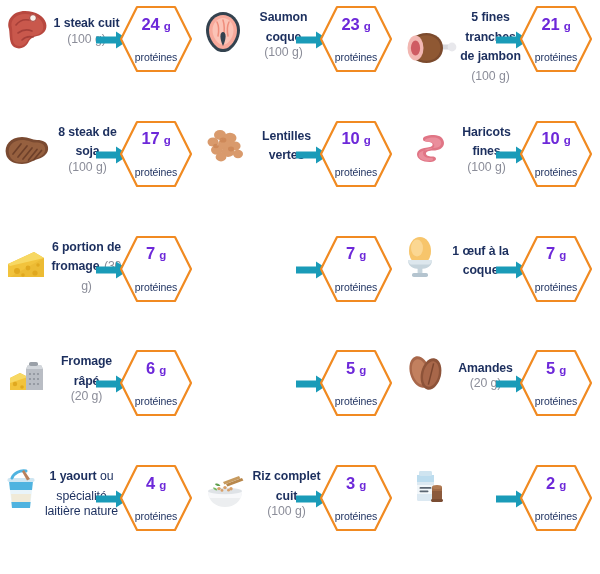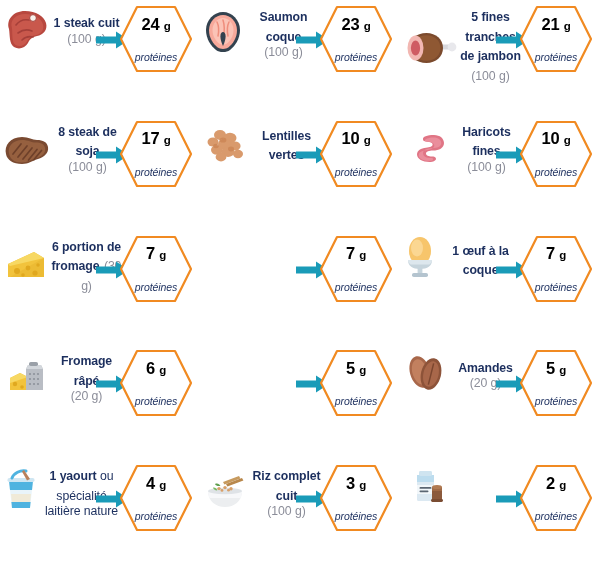--- a/index.html
+++ b/index.html
@@ -80,36 +80,35 @@
   .badge-text{
     position:absolute;
     left:0;top:0;
     width:76px;height:70px;
     display:flex;
     flex-direction:column;
     align-items:center;
     justify-content:center;
   }
   .grams{
-    color:#000000;
+    color:#6d28d9;
     font-weight:bold;
     font-size:16.5px;
     line-height:1;
     letter-spacing:-.2px;
     white-space:nowrap;
   }
   .grams .unit{font-size:11.5px;font-weight:bold;}
   .prot{
     color:#1c2f5e;
     font-size:10.5px;
     font-weight:normal;
     line-height:1;
     margin-top:20px;
     letter-spacing:-.1px;
-    font-style:italic;
   }
 </style>
 </head>
 <body>
 
 <div class="grid">
     <div class="cell">
     <div class="food">
       <div class="icon">
           <svg width="52" height="42" viewBox="0 0 52 42">

